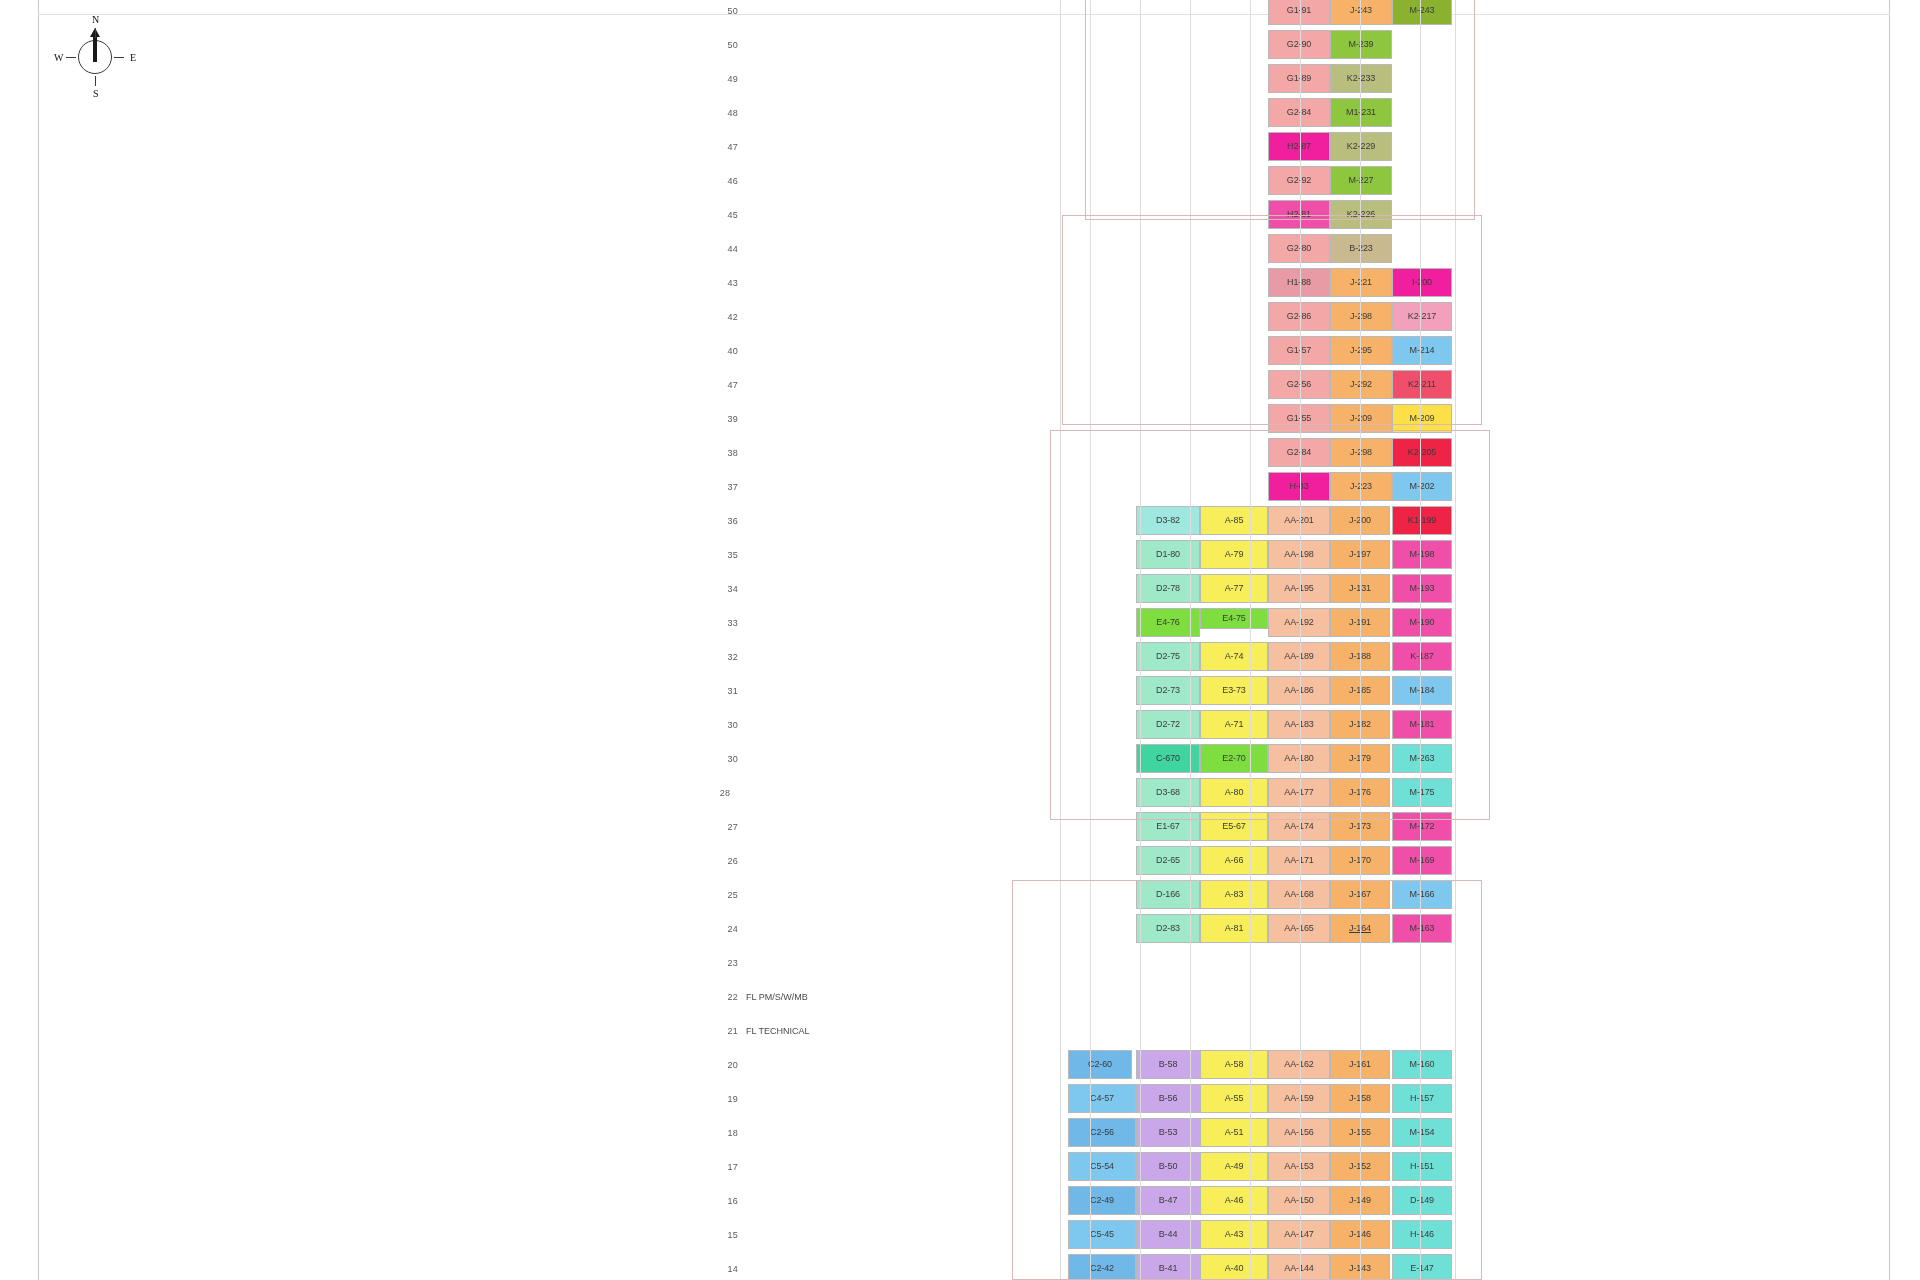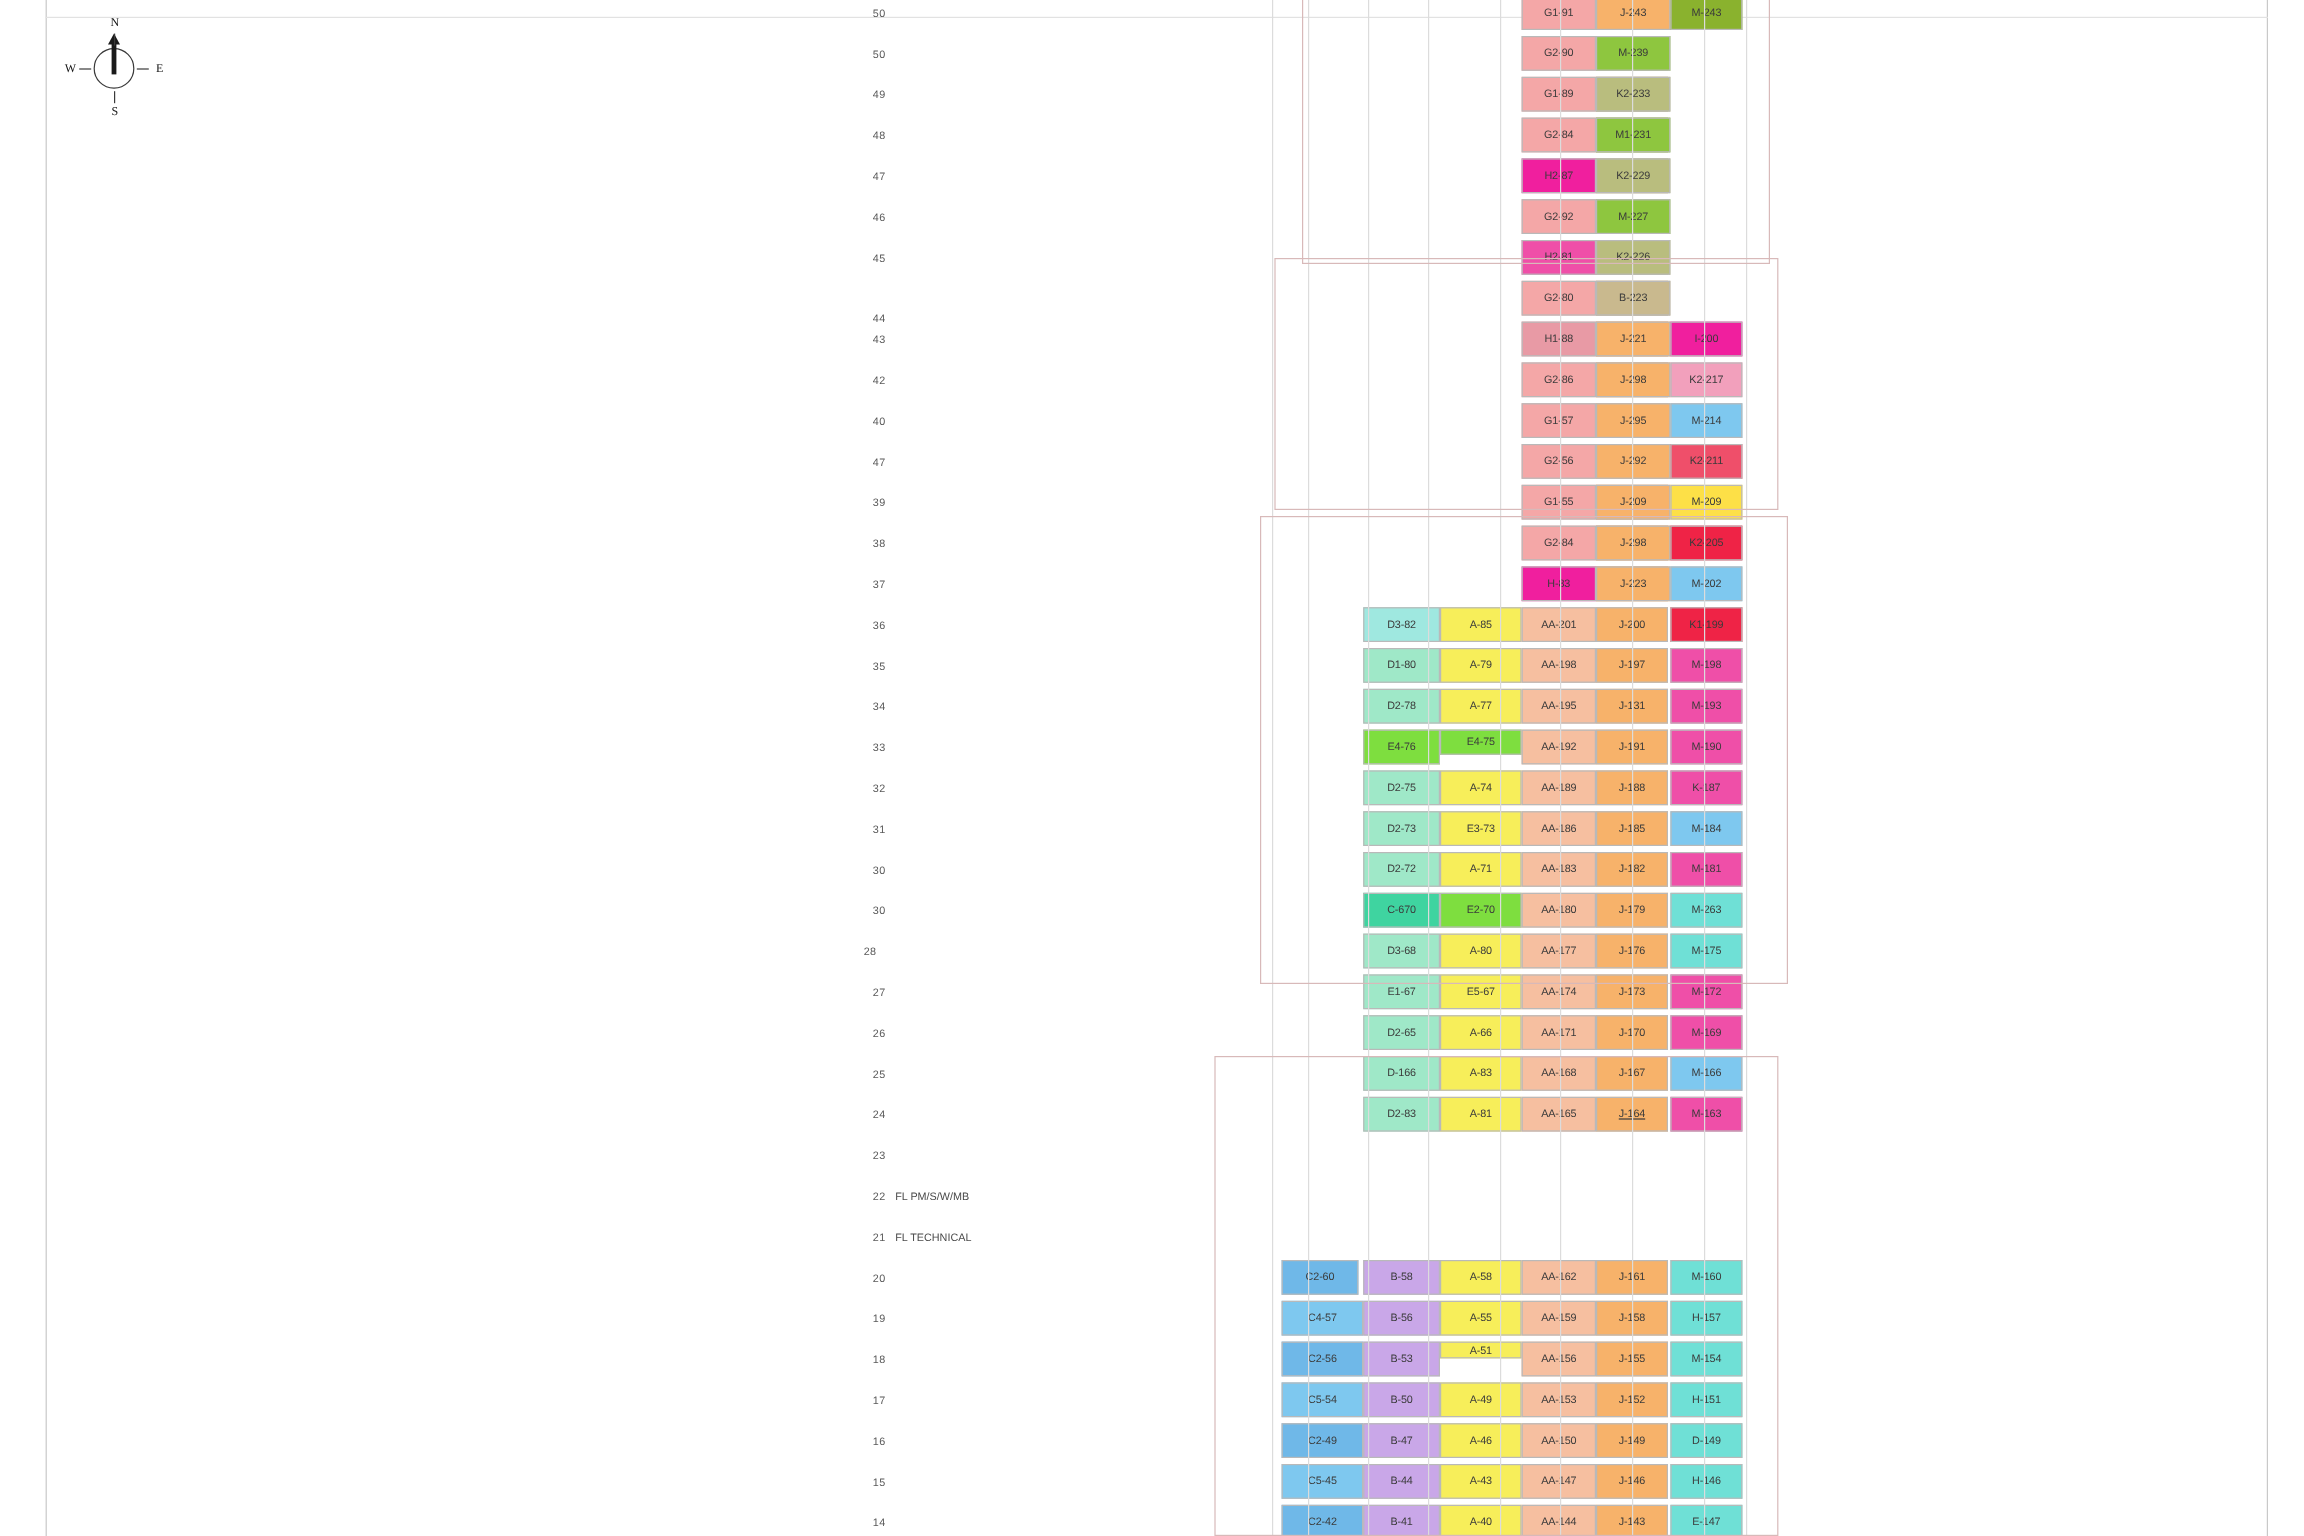--- a/index.html
+++ b/index.html
@@ -187,21 +187,21 @@
     <div class="cell" style="left: 1330px; top: 132px; width: 60px; height: 29px; background: rgb(246, 191, 160);">AA-230</div>
     <div class="cell" style="left: 1330px; top: 132px; width: 62px; height: 29px; background: rgb(185, 189, 126);">K2-229</div>
     <div class="row-num" style="left: 712px; top: 176px;">46</div>
     <div class="cell" style="left: 1268px; top: 166px; width: 62px; height: 29px; background: rgb(244, 167, 167);">G2-92</div>
     <div class="cell" style="left: 1330px; top: 166px; width: 60px; height: 29px; background: rgb(246, 191, 160);">AA-228</div>
     <div class="cell" style="left: 1330px; top: 166px; width: 62px; height: 29px; background: rgb(142, 198, 63);">M-227</div>
     <div class="row-num" style="left: 712px; top: 210px;">45</div>
     <div class="cell" style="left: 1268px; top: 200px; width: 62px; height: 29px; background: rgb(239, 79, 168);">H2-81</div>
     <div class="cell" style="left: 1330px; top: 200px; width: 60px; height: 29px; background: rgb(246, 191, 160);">AA-206</div>
     <div class="cell" style="left: 1330px; top: 200px; width: 62px; height: 29px; background: rgb(185, 189, 126);">K2-226</div>
-    <div class="row-num" style="left: 712px; top: 260px; text-align: right;">44</div>
+    <div class="row-num" style="left: 712px; top: 244px; text-align: right;">44</div>
     <div class="cell" style="left: 1268px; top: 234px; width: 62px; height: 29px; background: rgb(244, 167, 167);">G2-80</div>
     <div class="cell" style="left: 1330px; top: 234px; width: 60px; height: 29px; background: rgb(246, 191, 160);">AA-224</div>
     <div class="cell" style="left: 1330px; top: 234px; width: 62px; height: 29px; background: rgb(201, 185, 142);">B-223</div>
     <div class="row-num" style="left: 712px; top: 278px;">43</div>
     <div class="cell" style="left: 1268px; top: 268px; width: 62px; height: 29px; background: rgb(232, 154, 165);">H1-88</div>
     <div class="cell" style="left: 1330px; top: 268px; width: 60px; height: 29px; background: rgb(246, 191, 160);">AA-223</div>
     <div class="cell" style="left: 1330px; top: 268px; width: 62px; height: 29px; background: rgb(247, 178, 106);">J-221</div>
     <div class="cell" style="left: 1392px; top: 268px; width: 60px; height: 29px; background: rgb(240, 31, 158);">I-200</div>
     <div class="row-num" style="left: 712px; top: 312px;">42</div>
     <div class="cell" style="left: 1268px; top: 302px; width: 62px; height: 29px; background: rgb(244, 167, 167);">G2-86</div>
@@ -324,21 +324,21 @@
     <div class="row-num" style="left: 712px; top: 1094px;">19</div>
     <div class="cell" style="left: 1068px; top: 1084px; width: 68px; height: 29px; background: rgb(126, 200, 239);">C4-57</div>
     <div class="cell" style="left: 1136px; top: 1084px; width: 64px; height: 29px; background: rgb(201, 167, 232);">B-56</div>
     <div class="cell" style="left: 1200px; top: 1084px; width: 68px; height: 29px; background: rgb(247, 238, 90);">A-55</div>
     <div class="cell" style="left: 1268px; top: 1084px; width: 62px; height: 29px; background: rgb(246, 191, 160);">AA-159</div>
     <div class="cell" style="left: 1330px; top: 1084px; width: 60px; height: 29px; background: rgb(247, 178, 106);">J-158</div>
     <div class="cell" style="left: 1392px; top: 1084px; width: 60px; height: 29px; background: rgb(111, 224, 214);">H-157</div>
     <div class="row-num" style="left: 712px; top: 1128px;">18</div>
     <div class="cell" style="left: 1068px; top: 1118px; width: 68px; height: 29px; background: rgb(111, 184, 232);">C2-56</div>
     <div class="cell" style="left: 1136px; top: 1118px; width: 64px; height: 29px; background: rgb(201, 167, 232);">B-53</div>
-    <div class="cell" style="left: 1200px; top: 1118px; width: 68px; height: 14px; background: rgb(247, 238, 90);">A-51</div>
+    <div class="cell" style="left: 1200px; top: 1118px; width: 68px; height: 29px; background: rgb(247, 238, 90);">A-51</div>
     <div class="cell" style="left: 1268px; top: 1118px; width: 62px; height: 29px; background: rgb(246, 191, 160);">AA-156</div>
     <div class="cell" style="left: 1330px; top: 1118px; width: 60px; height: 29px; background: rgb(247, 178, 106);">J-155</div>
     <div class="cell" style="left: 1392px; top: 1118px; width: 60px; height: 29px; background: rgb(111, 224, 214);">M-154</div>
     <div class="row-num" style="left: 712px; top: 1162px;">17</div>
     <div class="cell" style="left: 1068px; top: 1152px; width: 68px; height: 29px; background: rgb(126, 200, 239);">C5-54</div>
     <div class="cell" style="left: 1136px; top: 1152px; width: 64px; height: 29px; background: rgb(201, 167, 232);">B-50</div>
     <div class="cell" style="left: 1200px; top: 1152px; width: 68px; height: 29px; background: rgb(247, 238, 90);">A-49</div>
     <div class="cell" style="left: 1268px; top: 1152px; width: 62px; height: 29px; background: rgb(246, 191, 160);">AA-153</div>
     <div class="cell" style="left: 1330px; top: 1152px; width: 60px; height: 29px; background: rgb(247, 178, 106);">J-152</div>
     <div class="cell" style="left: 1392px; top: 1152px; width: 60px; height: 29px; background: rgb(111, 224, 214);">H-151</div>

